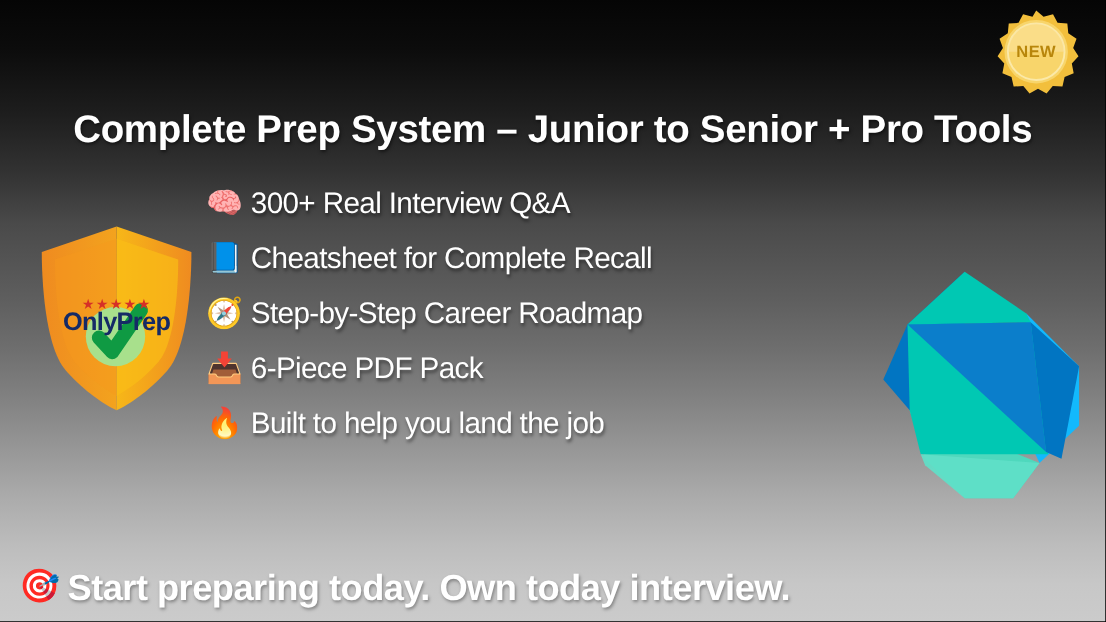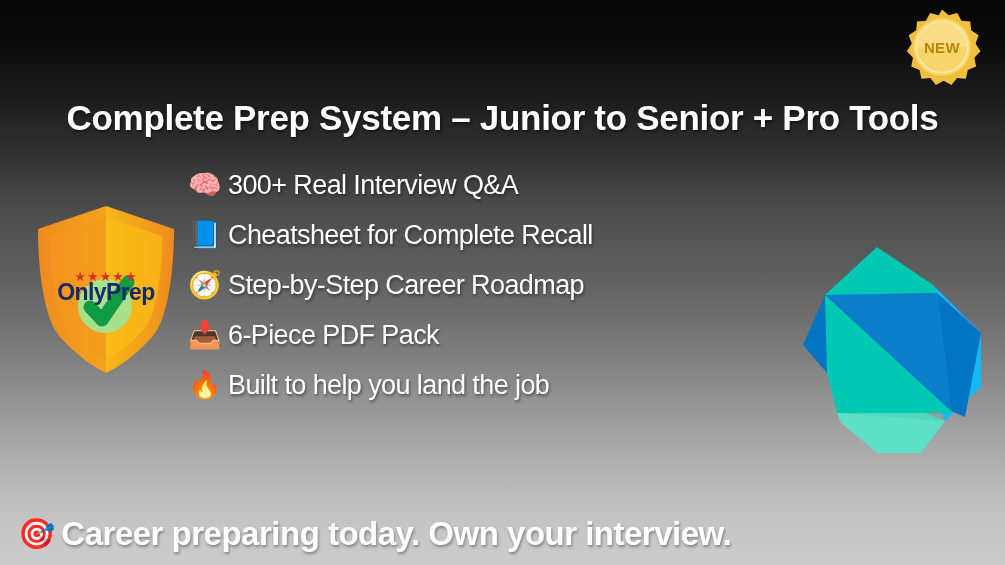--- a/index.html
+++ b/index.html
@@ -248,16 +248,16 @@
       <polygon fill="#0b7ecb" points="40,50 152,48 166,166"></polygon>
 
       <polygon fill="#0175c2" points="152,48 196,88 180,172 166,166"></polygon>
 
       <polygon fill="#5fe0c8" opacity="0.92" points="52,168 160,176 136,208 92,208 56,178"></polygon>
     </svg>
   </div>
 
   <div class="cta">
     <span class="cta-emoji">🎯</span>
-    <span class="cta-text">Career preparing today. Own your interview.</span>
+    <span class="cta-text">Start preparing today. Own today interview.</span>
   </div>
 
 </div>
 
 </body></html>

